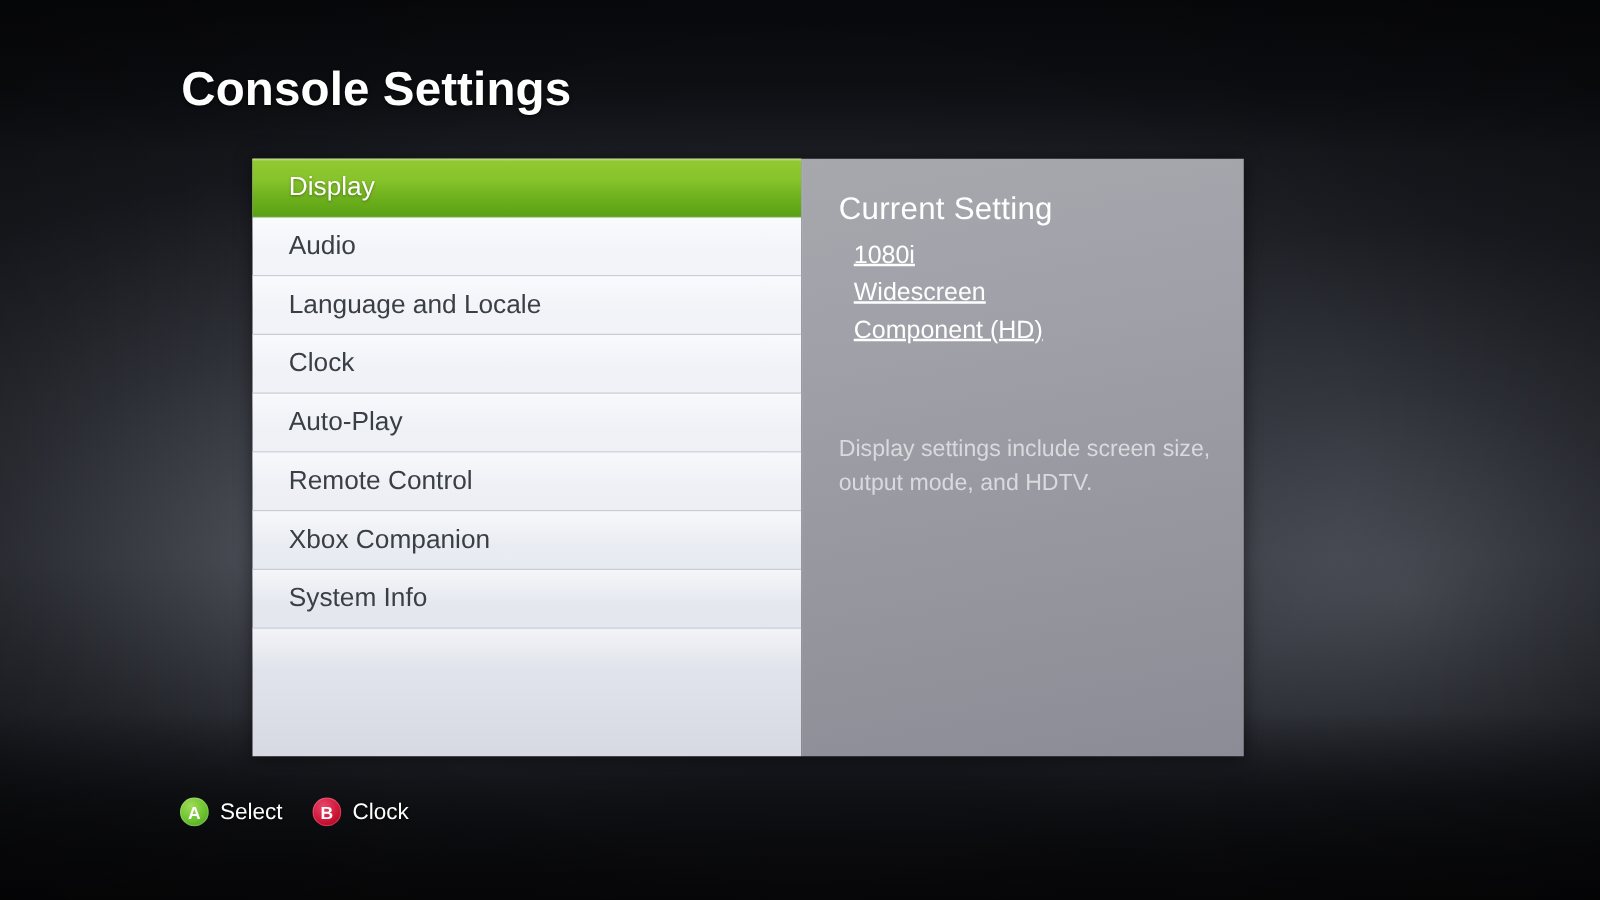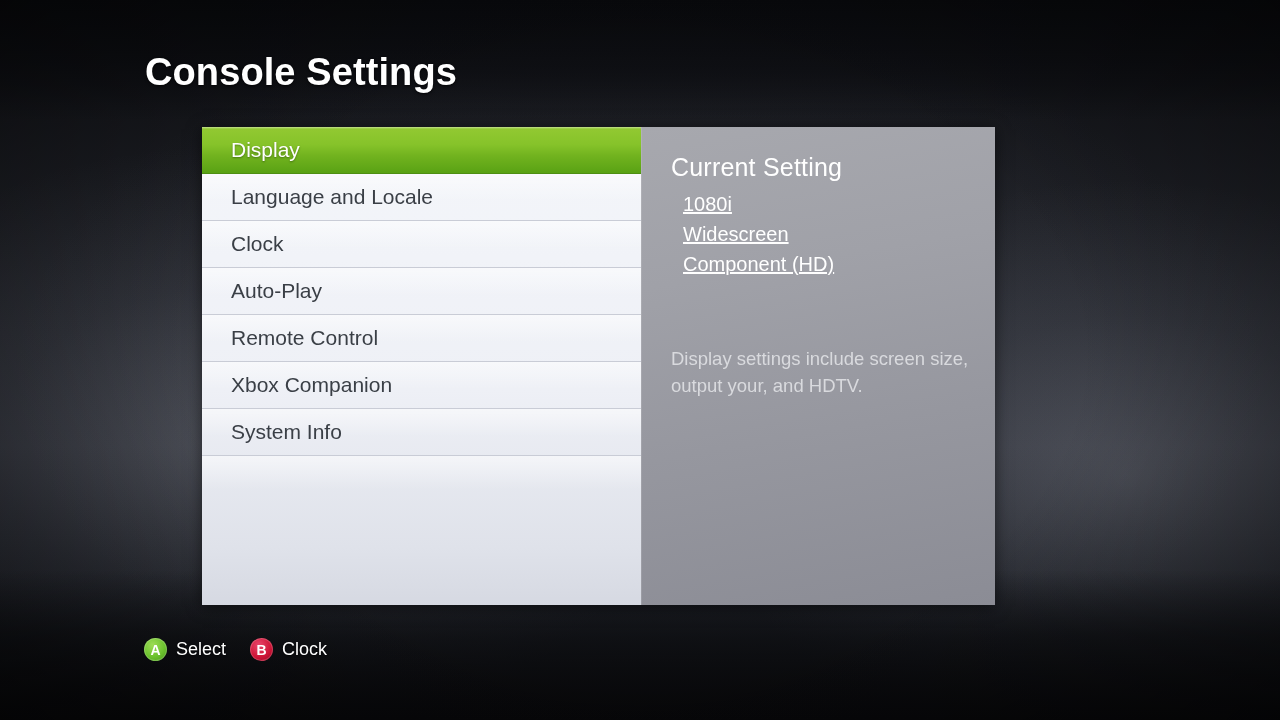--- a/index.html
+++ b/index.html
@@ -203,20 +203,23 @@
 
   <div id="page-title">Console Settings</div>
 
   <div id="content">
 
     <div id="menu-list">
       <div class="menu-item selected">
         <span>Display</span>
       </div>
       <div class="menu-item">
+        <span>Audio</span>
+      </div>
+      <div class="menu-item">
         <span>Language and Locale</span>
       </div>
       <div class="menu-item">
         <span>Clock</span>
       </div>
       <div class="menu-item">
         <span>Auto-Play</span>
       </div>
       <div class="menu-item">
         <span>Remote Control</span>
@@ -232,21 +235,21 @@
 
     <div id="info-panel">
       <div id="current-setting-title">Current Setting</div>
 
       <div class="setting-value">1080i</div>
       <div class="setting-value">Widescreen</div>
       <div class="setting-value">Component (HD)</div>
 
       <div id="description">
         <div>Display settings include screen size,</div>
-        <div>output your, and HDTV.</div>
+        <div>output mode, and HDTV.</div>
       </div>
     </div>
 
   </div>
 
   <div id="legend">
     <div class="legend-entry">
       <span class="btn-glyph btn-a">A</span>
       <span class="legend-label">Select</span>
     </div>

